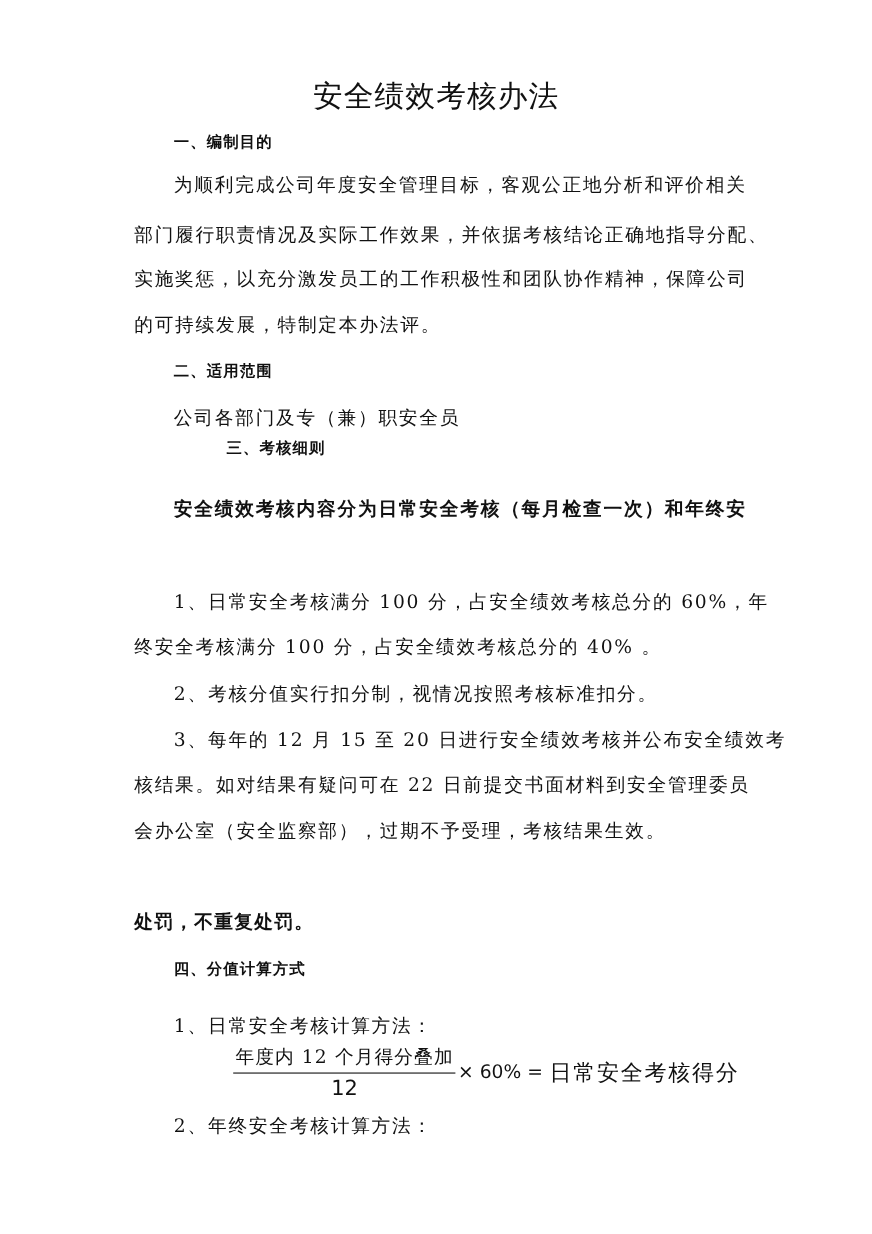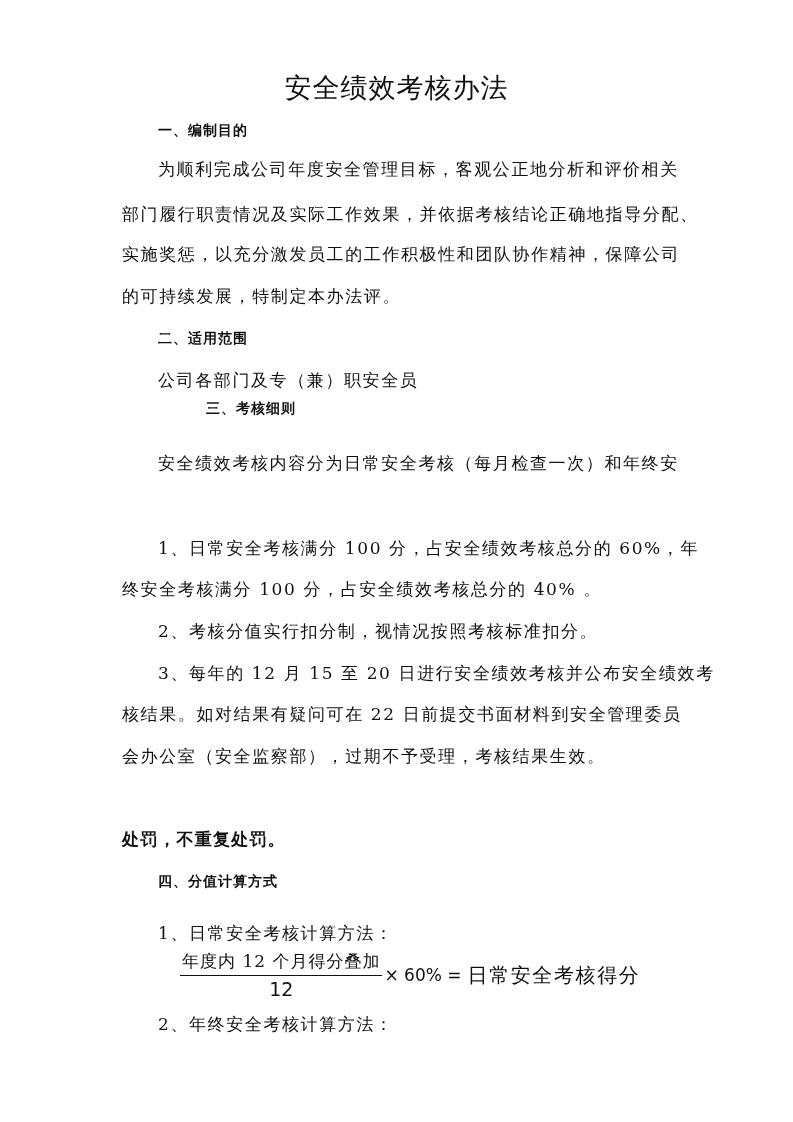--- a/index.html
+++ b/index.html
@@ -5,21 +5,21 @@
   html, body { margin: 0; padding: 0; background: #ffffff; }
   body { width: 793px; height: 1122px; position: relative; overflow: hidden;
          font-family: "DejaVu Serif", "Liberation Serif", serif; color: #111; }
   .page { position: absolute; left: 0; top: 0; width: 793px; height: 876px; background: #fff; }
   .title { position: absolute; left: 0; width: 793px; top: 68px; text-align: center;
            font-size: 27px; line-height: 40px; font-family: "DejaVu Sans", "Liberation Sans", sans-serif; font-weight: normal; letter-spacing: 1px; }
   .line { position: absolute; white-space: nowrap; font-size: 17px; line-height: 24px; letter-spacing: 1.6px; }
   .bold { font-weight: bold; font-family: "DejaVu Sans", "Liberation Sans", sans-serif; letter-spacing: 1.2px; }
   .heading { font-weight: bold; font-family: "DejaVu Sans", "Liberation Sans", sans-serif; font-size: 14px; letter-spacing: 1px; }
   .formula { position: absolute; left: 180px; top: 950px; height: 50px; display: flex; align-items: center; }
-  .frac { display: inline-flex; flex-direction: column; align-items: center; }
+  .frac { display: inline-flex; flex-direction: column; align-items: center; margin-left: 32px; }
   .num { font-size: 17px; line-height: 22px; padding: 0 2px 3px 2px; border-bottom: 1.5px solid #111; letter-spacing: 1px; white-space: nowrap; }
   .den { font-size: 19px; line-height: 22px; padding-top: 2px; font-family: "DejaVu Sans", sans-serif; }
   .op { font-size: 17px; margin-left: 2px; font-family: "DejaVu Sans", sans-serif; white-space: nowrap; }
   .rhs { font-size: 20px; letter-spacing: 1.6px; margin-left: 6px; white-space: nowrap; }
 </style>
 </head>
 <body>
 
 <div class="page">
 
@@ -28,21 +28,21 @@
   <div class="line heading" style="left:158px; top:118px;">一、编制目的</div>
   <div class="line" style="left:158px; top:157px;">为顺利完成公司年度安全管理目标，客观公正地分析和评价相关</div>
   <div class="line" style="left:122px; top:202px;text-align:center;">部门履行职责情况及实际工作效果，并依据考核结论正确地指导分配、</div>
   <div class="line" style="left:122px; top:242px;">实施奖惩，以充分激发员工的工作积极性和团队协作精神，保障公司</div>
   <div class="line" style="left:122px; top:284px;">的可持续发展，特制定本办法评。</div>
 
   <div class="line heading" style="left:158px; top:326px;">二、适用范围</div>
   <div class="line" style="left:158px; top:368px;">公司各部门及专（兼）职安全员</div>
 
   <div class="line heading" style="left:158px; top:396px;margin-left:48px;">三、考核细则</div>
-  <div class="line" style="left:158px; top:451px;">安全绩效考核内容分为日常安全考核（每月检查一次）和年终安</div>
+  <div class="line" style="left:158px; top:451px;font-weight:bold;">安全绩效考核内容分为日常安全考核（每月检查一次）和年终安</div>
   <div class="line" style="left:158px; top:536px;">1、日常安全考核满分 100 分，占安全绩效考核总分的 60%，年</div>
   <div class="line" style="left:122px; top:577px;">终安全考核满分 100 分，占安全绩效考核总分的 40% 。</div>
   <div class="line" style="left:158px; top:619px;">2、考核分值实行扣分制，视情况按照考核标准扣分。</div>
   <div class="line" style="left:158px; top:661px;">3、每年的 12 月 15 至 20 日进行安全绩效考核并公布安全绩效考</div>
   <div class="line" style="left:122px; top:702px;">核结果。如对结果有疑问可在 22 日前提交书面材料到安全管理委员</div>
   <div class="line" style="left:122px; top:744px;">会办公室（安全监察部），过期不予受理，考核结果生效。</div>
 
   <div class="line bold" style="left:122px; top:827px;">处罚，不重复处罚。</div>
 
   <div class="line heading" style="left:158px; top:869px;">四、分值计算方式</div>

